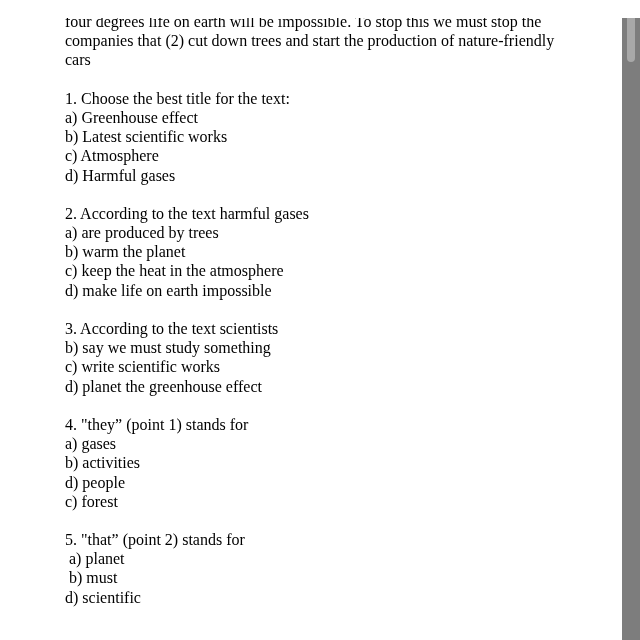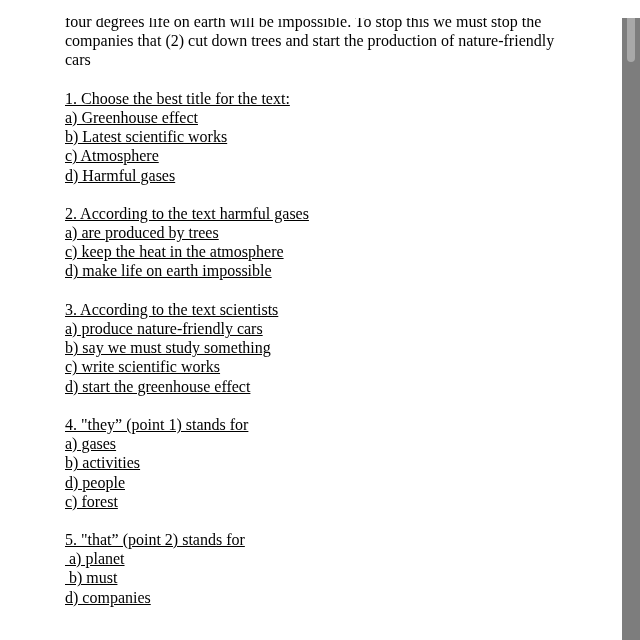--- a/index.html
+++ b/index.html
@@ -30,21 +30,20 @@
     font-size: 16px;
     line-height: 19.2px;
     color: #000000;
   }
   .line {
     white-space: pre;
     height: 19.2px;
   }
   .q-block {
     margin-top: 19.2px;
-    text-decoration: underline;
   }
   .page-bottom-rule {
     position: absolute;
     left: 0;
     top: 634px;
     width: 622px;
     height: 2px;
     background: #161616;
   }
   .scrollbar-track {
@@ -91,45 +90,45 @@
       <div class="line">1. Choose the best title for the text:</div>
       <div class="line">a) Greenhouse effect</div>
       <div class="line">b) Latest scientific works</div>
       <div class="line">c) Atmosphere</div>
       <div class="line">d) Harmful gases</div>
     </div>
 
     <div class="q-block">
       <div class="line">2. According to the text harmful gases</div>
       <div class="line">a) are produced by trees</div>
+      <div class="line">b) warm the planet</div>
       <div class="line">c) keep the heat in the atmosphere</div>
       <div class="line">d) make life on earth impossible</div>
     </div>
 
     <div class="q-block">
       <div class="line">3. According to the text scientists</div>
-      <div class="line">a) produce nature-friendly cars</div>
       <div class="line">b) say we must study something</div>
       <div class="line">c) write scientific works</div>
-      <div class="line">d) start the greenhouse effect</div>
+      <div class="line">d) planet the greenhouse effect</div>
     </div>
 
     <div class="q-block">
       <div class="line">4. "they” (point 1) stands for</div>
       <div class="line">a) gases</div>
       <div class="line">b) activities</div>
       <div class="line">d) people</div>
       <div class="line">c) forest</div>
     </div>
 
     <div class="q-block">
       <div class="line">5. "that” (point 2) stands for</div>
       <div class="line"> a) planet</div>
       <div class="line"> b) must</div>
-      <div class="line">d) companies</div>
+      <div class="line">d) scientific</div>
     </div>
 
   </div>
 
   <div class="page-bottom-rule"></div>
 
   <div class="scrollbar-track">
     <div class="scrollbar-thumb"></div>
     <div class="scrollbar-bottom-glow"></div>
   </div>

